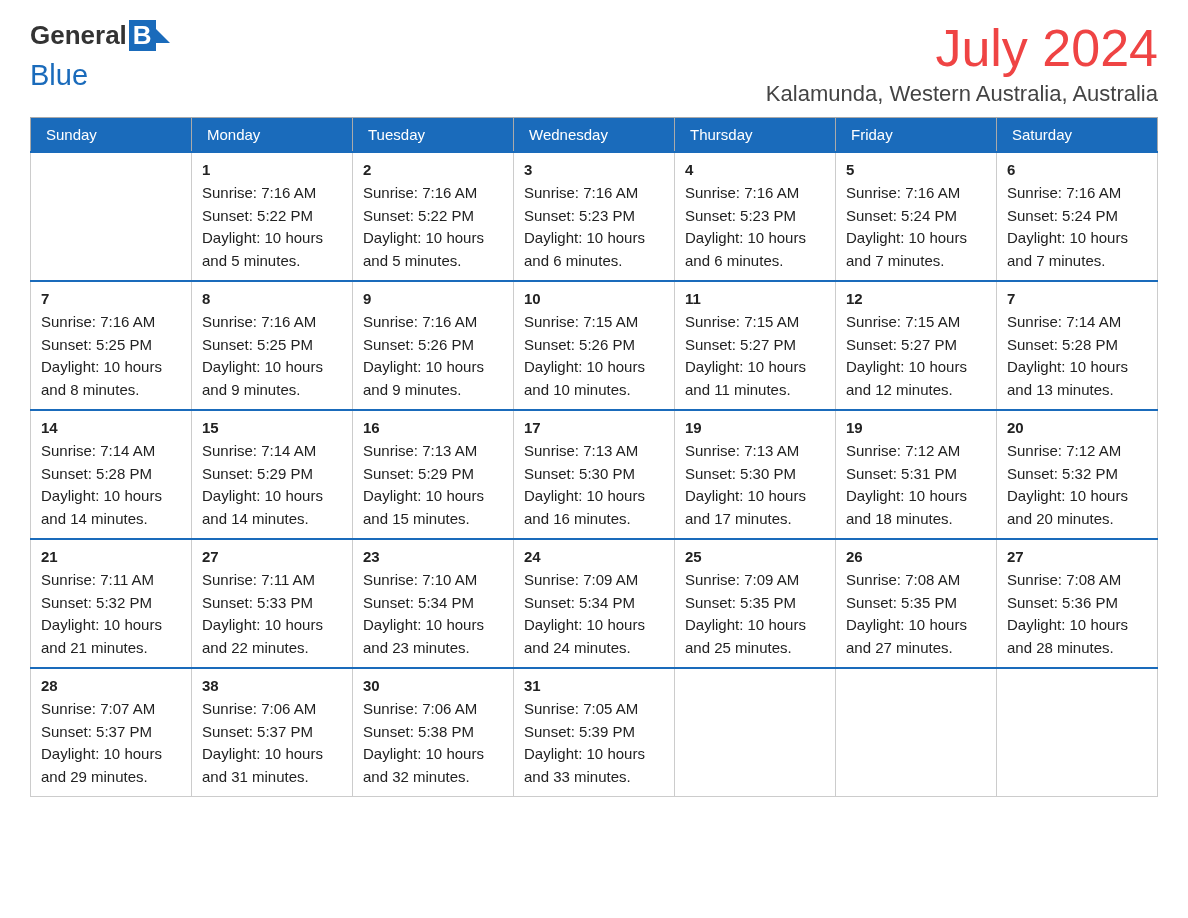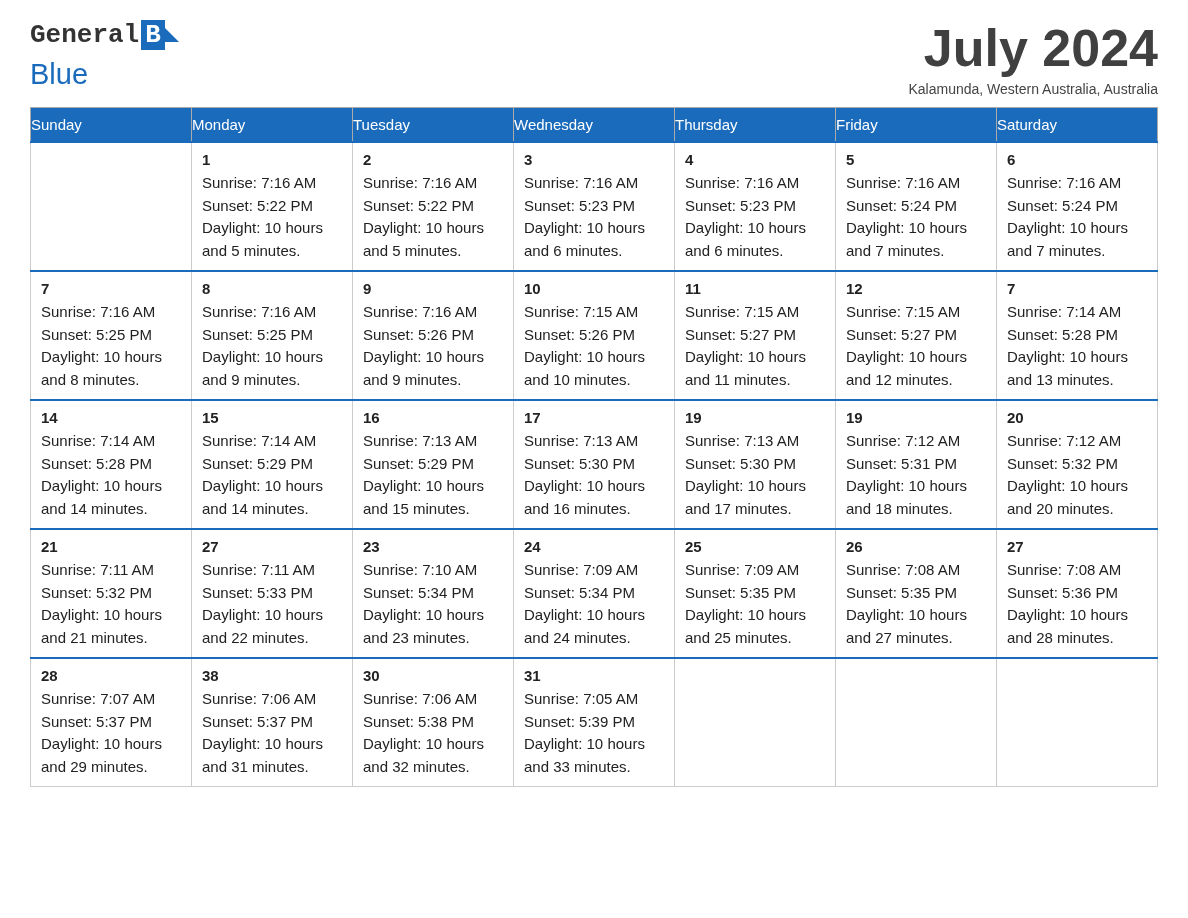--- a/index.html
+++ b/index.html
@@ -17,21 +17,20 @@
       margin-bottom: 10px;
     }
     .logo {
       display: flex;
       flex-direction: column;
       align-items: flex-start;
     }
     .logo-text {
       display: flex;
       align-items: center;
-      font-family: Liberation Mono, monospace;
     }
     .logo-general {
       font-size: 26px;
       font-weight: bold;
       color: #333;
     }
     .logo-blue-box {
       background: #1a6bbb;
       color: white;
       font-size: 26px;
@@ -53,39 +52,39 @@
       font-size: 29px;
       font-weight: normal;
       color: #1a6bbb;
       margin-top: 8px;
     }
     .title-block {
       text-align: right;
     }
     .month-year {
       font-size: 52px;
-      font-weight: 700;
-      color: #404040;
+      font-weight: 400;
+      color: #ef4444;
       line-height: 1.1;
     }
     .location {
-      font-size: 14px;
+      font-size: 22px;
       color: #444;
       margin-top: 4px;
     }
     .calendar {
       width: 100%;
       border-collapse: collapse;
       margin-top: 10px;
     }
     .calendar th {
       background: #1a6bbb;
       color: #ffffff;
       text-align: left;
-      padding: 8px 0;
+      padding: 8px 15px;
       font-size: 15px;
       font-weight: normal;
       border: 1px solid #aaa;
     }
     .calendar td {
       vertical-align: top;
       padding: 8px 10px;
       border: 1px solid #ccc;
       width: 14.28%;
       min-height: 100px;

